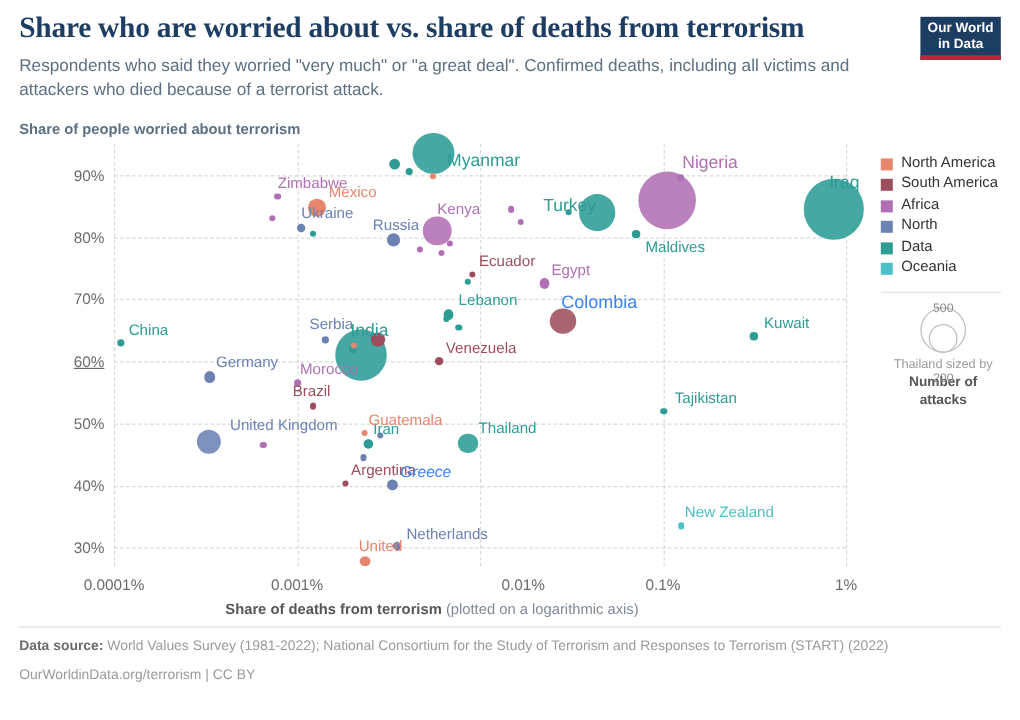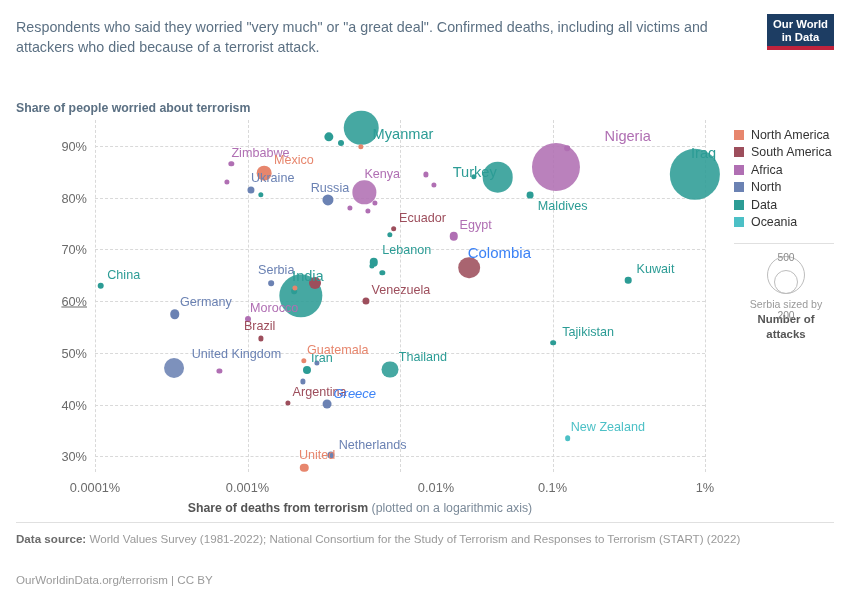--- a/index.html
+++ b/index.html
@@ -71,21 +71,21 @@
     transform:translate(-50%,-50%);
   }
   .dot-label{
     position:absolute;
     font-size:12.6px;white-space:nowrap;
     transform:translate(-50%,-50%);
     pointer-events:none;
   }
   
   .legend{position:absolute;left:734px;top:128px;width:112px;}
-  .legend-row{display:flex;align-items:center;margin-bottom:3.4px;}
+  .legend-row{display:flex;align-items:flex-end;margin-bottom:3.4px;}
   .legend-swatch{width:10px;height:10px;margin-right:7px;flex:0 0 auto;}
   .legend-text{font-size:12.4px;color:#333;white-space:nowrap;}
   .legend-divider{
     position:absolute;left:734px;top:243px;width:100px;height:0;
     border-top:1px solid #e0e0e0;
   }
   .size-legend{position:absolute;left:734px;top:252px;width:104px;text-align:center;}
   .size-circles{position:relative;height:42px;}
   .size-circle{
     position:absolute;left:50%;transform:translateX(-50%);
@@ -100,26 +100,27 @@
   
   .footer-rule{
     position:absolute;left:16px;top:522px;width:818px;height:0;
     border-top:1px solid #e0e0e0;
   }
   .footer{
     position:absolute;left:16px;top:531px;width:760px;
     font-size:11.6px;color:#9a9a9a;line-height:1.45;
   }
   .footer b{color:#6b6b6b;font-weight:700;}
-  .footer-link{margin-top:24px;display:block;color:#9a9a9a;}
+  .footer-link{margin-top:7px;display:block;color:#9a9a9a;}
 </style>
 </head>
 <body>
 
 <div class="header">
+  <h1 class="title">Share who are worried about vs. share of deaths from terrorism</h1>
   <div class="subtitle">Respondents who said they worried "very much" or "a great deal". Confirmed deaths, including all victims and attackers who died because of a terrorist attack.</div>
 </div>
 <div class="owid-logo">
   <div>Our World</div>
   <div>in Data</div>
 </div>
 
 <div class="y-axis-title">Share of people worried about terrorism</div>
 <div class="x-axis-title">
   <b>Share of deaths from terrorism</b>
@@ -223,21 +224,21 @@
     <div class="dot-label" style="left: 212.913px; top: 156px; color: rgb(44, 156, 149); font-size: 14.6px;">India</div>
     <div class="dot-label" style="left: 287.264px; top: 54.4706px; color: rgb(176, 111, 179); font-size: 12.6px;">Kenya</div>
     <div class="dot-label" style="left: 308.005px; top: 13.7647px; color: rgb(44, 156, 149); font-size: 14.6px;">Myanmar</div>
     <div class="dot-label" style="left: 311.674px; top: 130.353px; color: rgb(44, 156, 149); font-size: 12.6px;">Lebanon</div>
     <div class="dot-label" style="left: 305.947px; top: 170.176px; color: rgb(157, 78, 92); font-size: 12.6px;">Venezuela</div>
     <div class="dot-label" style="left: 327.535px; top: 97.7059px; color: rgb(157, 78, 92); font-size: 12.6px;">Ecuador</div>
     <div class="dot-label" style="left: 327.934px; top: 236.506px; color: rgb(44, 156, 149); font-size: 12.6px;">Thailand</div>
     <div class="dot-label" style="left: 379.673px; top: 51.9412px; color: rgb(44, 156, 149); font-size: 14.6px;">Turkey</div>
     <div class="dot-label" style="left: 380.708px; top: 105.471px; color: rgb(176, 111, 179); font-size: 12.6px;">Egypt</div>
     <div class="dot-label" style="left: 404.364px; top: 131.529px; color: #3b82f6; font-size: 15px;">Colombia</div>
-    <div class="dot-label" style="left: 496.731px; top: 15.5882px; color: rgb(176, 111, 179); font-size: 14.6px; margin-left: 36px;">Nigeria</div>
+    <div class="dot-label" style="left: 496.731px; top: 15.5882px; color: rgb(176, 111, 179); font-size: 14.6px;">Nigeria</div>
     <div class="dot-label" style="left: 467.724px; top: 86.0588px; color: rgb(44, 156, 149); font-size: 12.6px;">Maldives</div>
     <div class="dot-label" style="left: 608.625px; top: 33.3529px; color: rgb(44, 156, 149); font-size: 14.6px;">Iraq</div>
     <div class="dot-label" style="left: 560.492px; top: 149.471px; color: rgb(44, 156, 149); font-size: 12.6px;">Kuwait</div>
     <div class="dot-label" style="left: 493.159px; top: 211.588px; color: rgb(44, 156, 149); font-size: 12.6px;">Tajikistan</div>
     <div class="dot-label" style="left: 512.807px; top: 307.353px; color: rgb(76, 192, 198); font-size: 12.6px;">New Zealand</div>
   </div>
 
 <div class="legend" id="legend">
     <div class="legend-row">
       <span class="legend-swatch" style="background: rgb(231, 134, 109);"></span>
@@ -265,21 +266,21 @@
     </div>
   </div>
 <div class="legend-divider"></div>
 <div class="size-legend">
   <div class="size-circles">
     <div class="size-circle" style="width:36px;height:36px;top:4px;"></div>
     <div class="size-circle" style="width:22px;height:22px;top:18px;"></div>
     <div class="size-num" style="top:0px;">500</div>
     <div class="size-num" style="top:14px;margin-top:44px;">200</div>
   </div>
-  <div class="size-caption1">Serbia sized by</div>
+  <div class="size-caption1">Thailand sized by</div>
   <div class="size-caption2">Number of</div>
   <div class="size-caption2">attacks</div>
 </div>
 
 <div class="footer-rule"></div>
 <div class="footer">
   <span><b>Data source:</b>
   <span>World Values Survey (1981-2022); National Consortium for the Study of Terrorism and Responses to Terrorism (START) (2022)</span></span>
   <span class="footer-link">OurWorldinData.org/terrorism | CC BY</span>
 </div>

